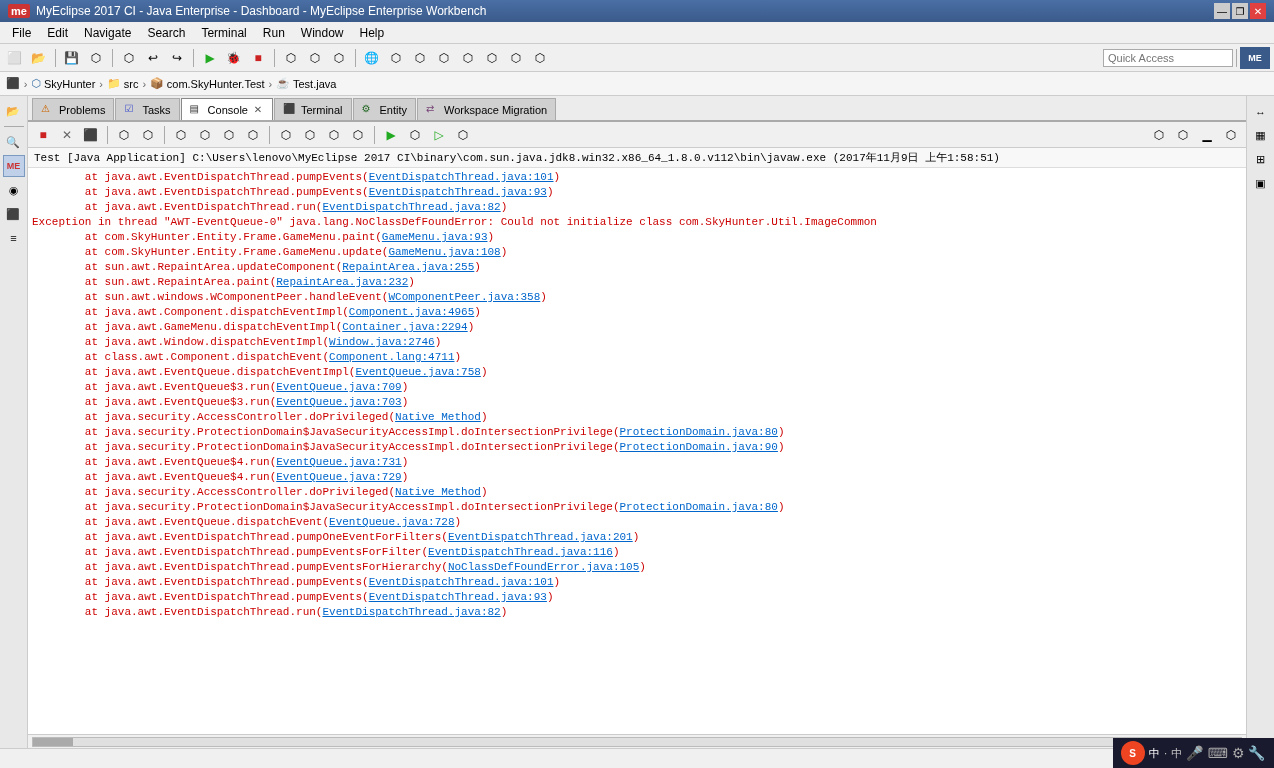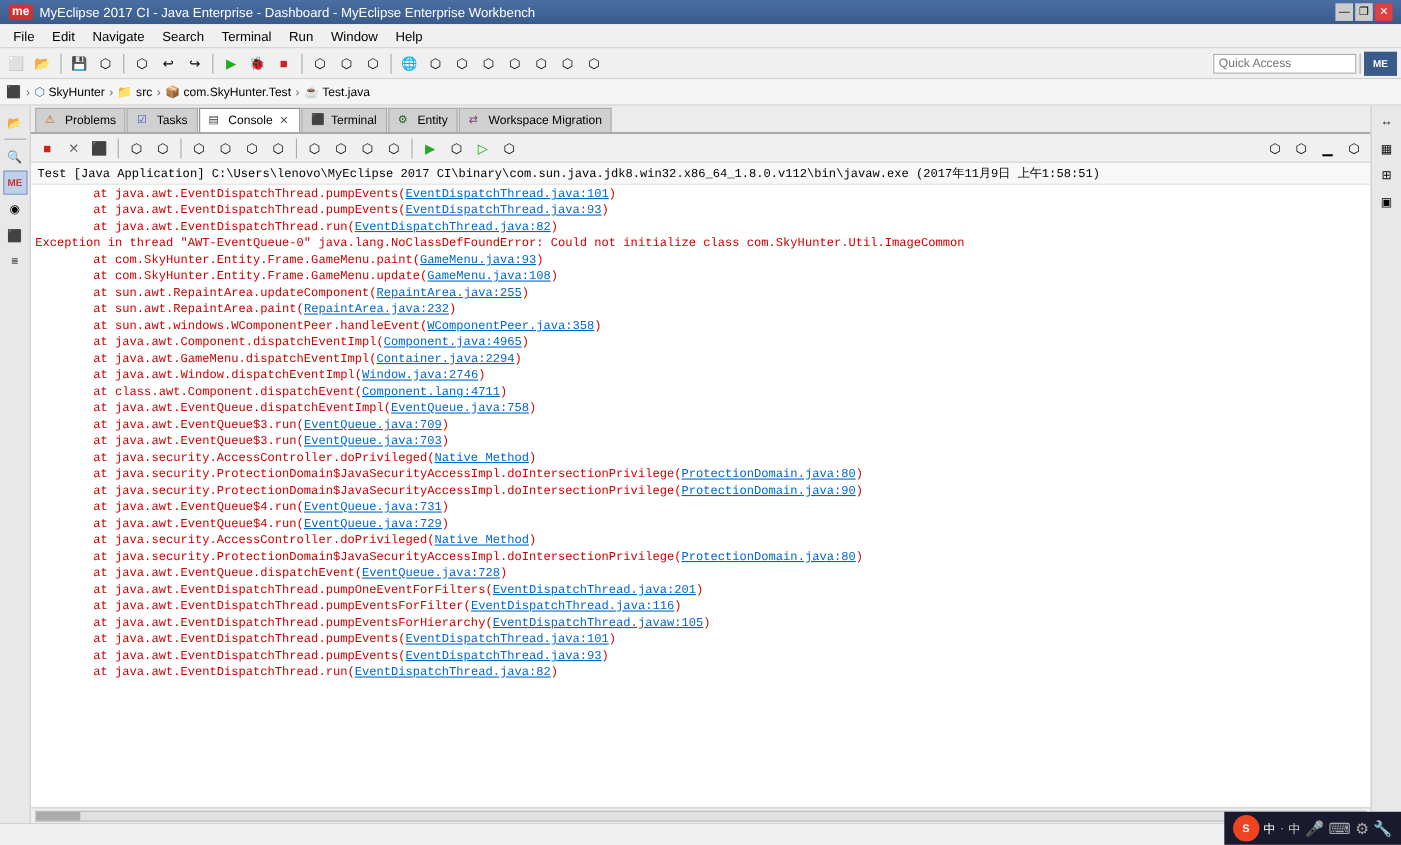--- a/index.html
+++ b/index.html
@@ -453,21 +453,21 @@
         <div class="console-line"><span class="console-normal" style="color: rgb(204, 0, 0);">        at java.security.AccessController.doPrivileged(</span><span class="console-link">Native Method</span><span style="color: rgb(204, 0, 0);">)</span></div>
         <div class="console-line"><span class="console-normal" style="color: rgb(204, 0, 0);">        at java.security.ProtectionDomain$JavaSecurityAccessImpl.doIntersectionPrivilege(</span><span class="console-link">ProtectionDomain.java:80</span><span style="color: rgb(204, 0, 0);">)</span></div>
         <div class="console-line"><span class="console-normal" style="color: rgb(204, 0, 0);">        at java.security.ProtectionDomain$JavaSecurityAccessImpl.doIntersectionPrivilege(</span><span class="console-link">ProtectionDomain.java:90</span><span style="color: rgb(204, 0, 0);">)</span></div>
         <div class="console-line"><span class="console-normal" style="color: rgb(204, 0, 0);">        at java.awt.EventQueue$4.run(</span><span class="console-link">EventQueue.java:731</span><span style="color: rgb(204, 0, 0);">)</span></div>
         <div class="console-line"><span class="console-normal" style="color: rgb(204, 0, 0);">        at java.awt.EventQueue$4.run(</span><span class="console-link">EventQueue.java:729</span><span style="color: rgb(204, 0, 0);">)</span></div>
         <div class="console-line"><span class="console-normal" style="color: rgb(204, 0, 0);">        at java.security.AccessController.doPrivileged(</span><span class="console-link">Native Method</span><span style="color: rgb(204, 0, 0);">)</span></div>
         <div class="console-line"><span class="console-normal" style="color: rgb(204, 0, 0);">        at java.security.ProtectionDomain$JavaSecurityAccessImpl.doIntersectionPrivilege(</span><span class="console-link">ProtectionDomain.java:80</span><span style="color: rgb(204, 0, 0);">)</span></div>
         <div class="console-line"><span class="console-normal" style="color: rgb(204, 0, 0);">        at java.awt.EventQueue.dispatchEvent(</span><span class="console-link">EventQueue.java:728</span><span style="color: rgb(204, 0, 0);">)</span></div>
         <div class="console-line"><span class="console-normal" style="color: rgb(204, 0, 0);">        at java.awt.EventDispatchThread.pumpOneEventForFilters(</span><span class="console-link">EventDispatchThread.java:201</span><span style="color: rgb(204, 0, 0);">)</span></div>
         <div class="console-line"><span class="console-normal" style="color: rgb(204, 0, 0);">        at java.awt.EventDispatchThread.pumpEventsForFilter(</span><span class="console-link">EventDispatchThread.java:116</span><span style="color: rgb(204, 0, 0);">)</span></div>
-        <div class="console-line"><span class="console-normal" style="color: rgb(204, 0, 0);">        at java.awt.EventDispatchThread.pumpEventsForHierarchy(</span><span class="console-link">EventDispatchThread.javaw:105</span><span style="color: rgb(204, 0, 0);">)</span></div>
+        <div class="console-line"><span class="console-normal" style="color: rgb(204, 0, 0);">        at java.awt.EventDispatchThread.pumpEventsForHierarchy(</span><span class="console-link">NoClassDefFoundError.java:105</span><span style="color: rgb(204, 0, 0);">)</span></div>
         <div class="console-line"><span class="console-normal" style="color: rgb(204, 0, 0);">        at java.awt.EventDispatchThread.pumpEvents(</span><span class="console-link">EventDispatchThread.java:101</span><span style="color: rgb(204, 0, 0);">)</span></div>
         <div class="console-line"><span class="console-normal" style="color: rgb(204, 0, 0);">        at java.awt.EventDispatchThread.pumpEvents(</span><span class="console-link">EventDispatchThread.java:93</span><span style="color: rgb(204, 0, 0);">)</span></div>
         <div class="console-line"><span class="console-normal" style="color: rgb(204, 0, 0);">        at java.awt.EventDispatchThread.run(</span><span class="console-link">EventDispatchThread.java:82</span><span style="color: rgb(204, 0, 0);">)</span></div>
       </div>
 
     <div id="console-hscroll">
       <div id="hscroll-track">
         <div id="hscroll-thumb"></div>
       </div>
     </div>

